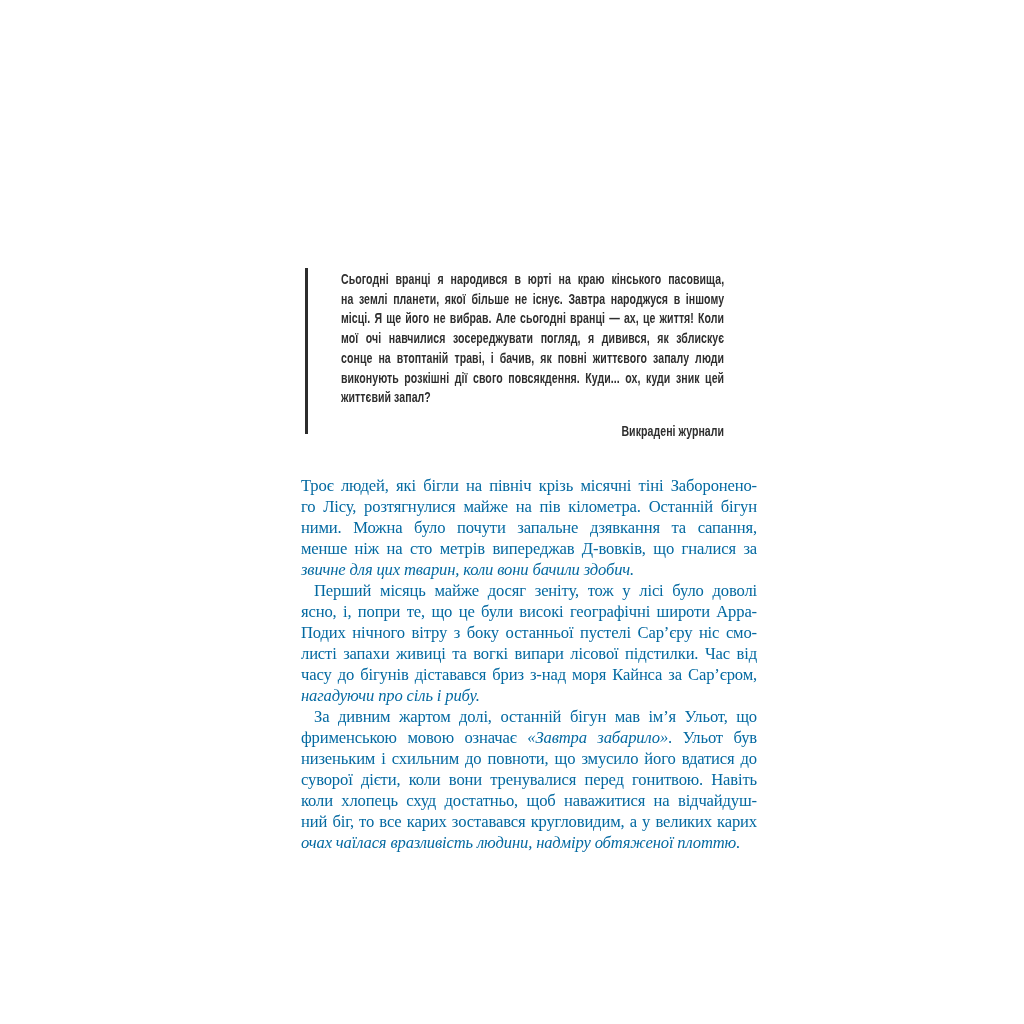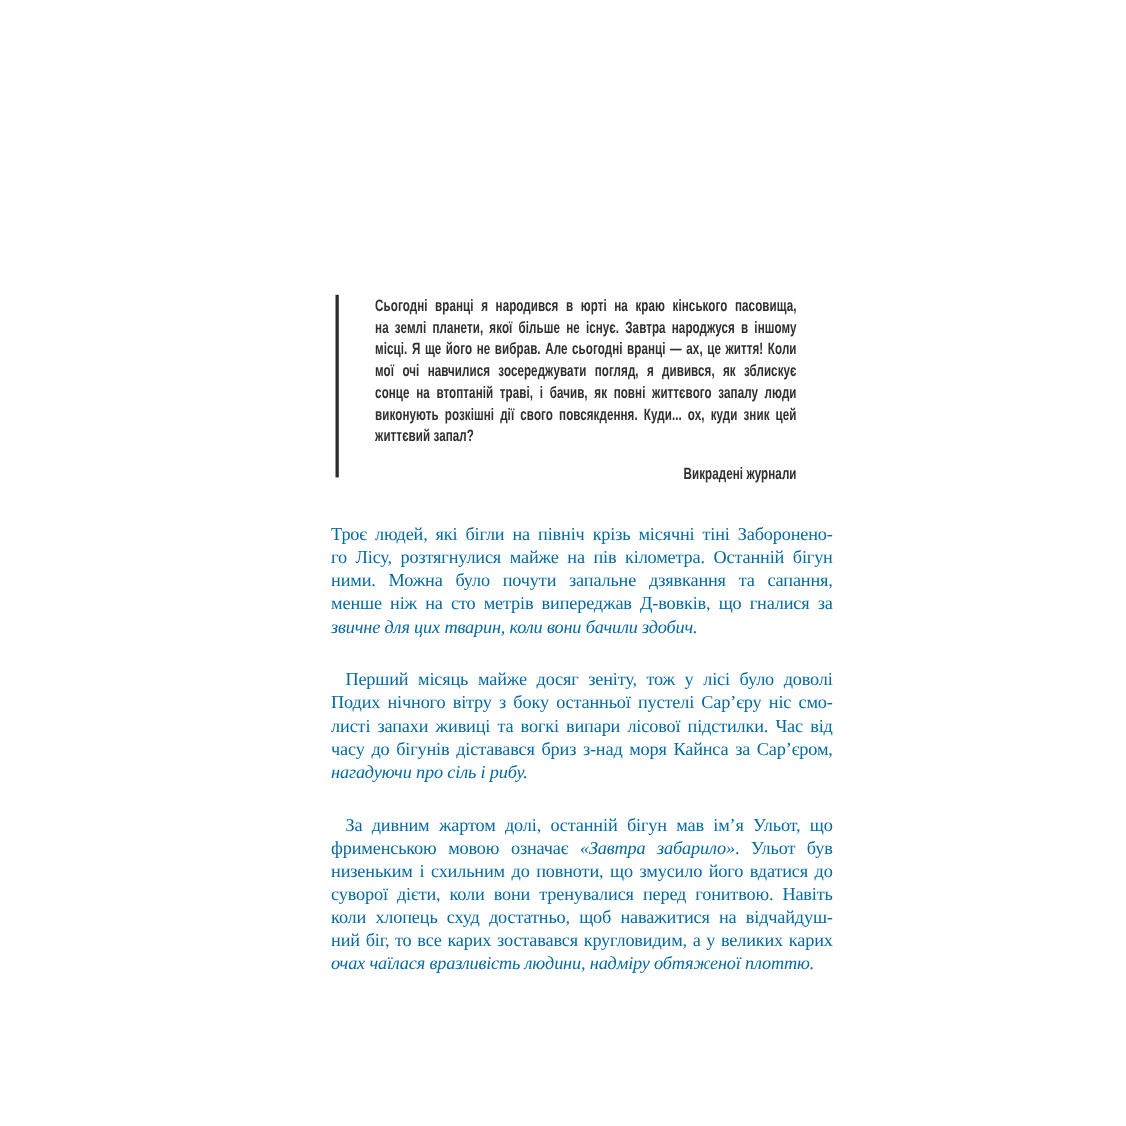--- a/index.html
+++ b/index.html
@@ -66,21 +66,20 @@
     text-align: justify;
     text-align-last: justify;
   }
   .body-line.last {
     text-align: left;
     text-align-last: left;
     font-style: italic;
   }
   .body-line.indent {
     text-indent: 13px;
-    margin-top: 27px;
   }
   .it {
     font-style: italic;
   }
 </style>
 </head>
 <body>
 
 <div id="page" style="background: rgb(255, 255, 255);">
 
@@ -102,20 +101,21 @@
   <div id="body-text" style="color: #0369a1;">
       <div>
         <div class="body-line">Троє людей, які бігли на північ крізь місячні тіні Заборонено-</div>
         <div class="body-line">го Лісу, розтягнулися майже на пів кілометра. Останній бігун</div>
         <div class="body-line">ними. Можна було почути запальне дзявкання та сапання,</div>
         <div class="body-line">менше ніж на сто метрів випереджав Д-вовків, що гналися за</div>
         <div class="body-line last">звичне для цих тварин, коли вони бачили здобич.</div>
       </div>
       <div>
         <div class="body-line indent">Перший місяць майже досяг зеніту, тож у лісі було доволі</div>
+        <div class="body-line">ясно, і, попри те, що це були високі географічні широти Арра-</div>
         <div class="body-line">Подих нічного вітру з боку останньої пустелі Сар’єру ніс смо-</div>
         <div class="body-line">листі запахи живиці та вогкі випари лісової підстилки. Час від</div>
         <div class="body-line">часу до бігунів діставався бриз з-над моря Кайнса за Сар’єром,</div>
         <div class="body-line last">нагадуючи про сіль і рибу.</div>
       </div>
       <div>
         <div class="body-line indent">За дивним жартом долі, останній бігун мав ім’я Ульот, що</div>
         <div class="body-line"><span>фрименською мовою означає </span><span class="it">«Завтра забарило»</span><span>. Ульот був</span></div>
         <div class="body-line">низеньким і схильним до повноти, що змусило його вдатися до</div>
         <div class="body-line">суворої дієти, коли вони тренувалися перед гонитвою. Навіть</div>

